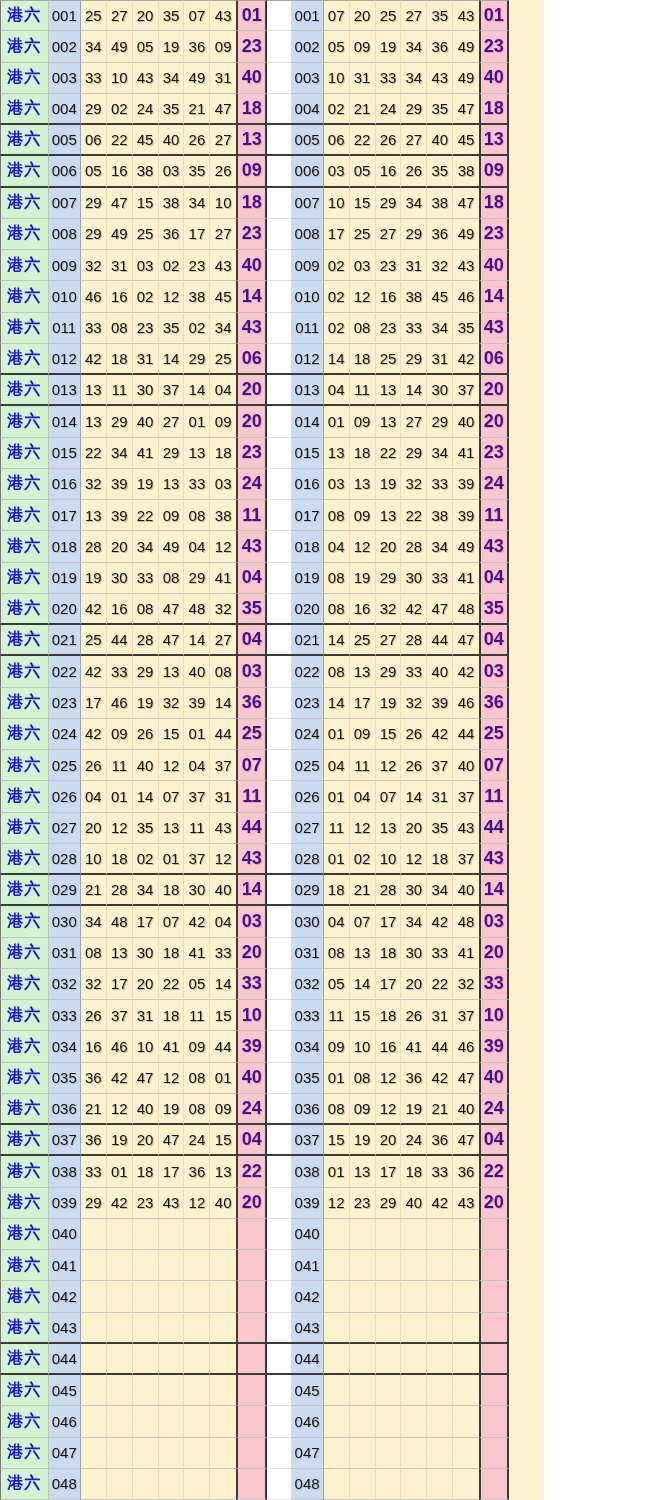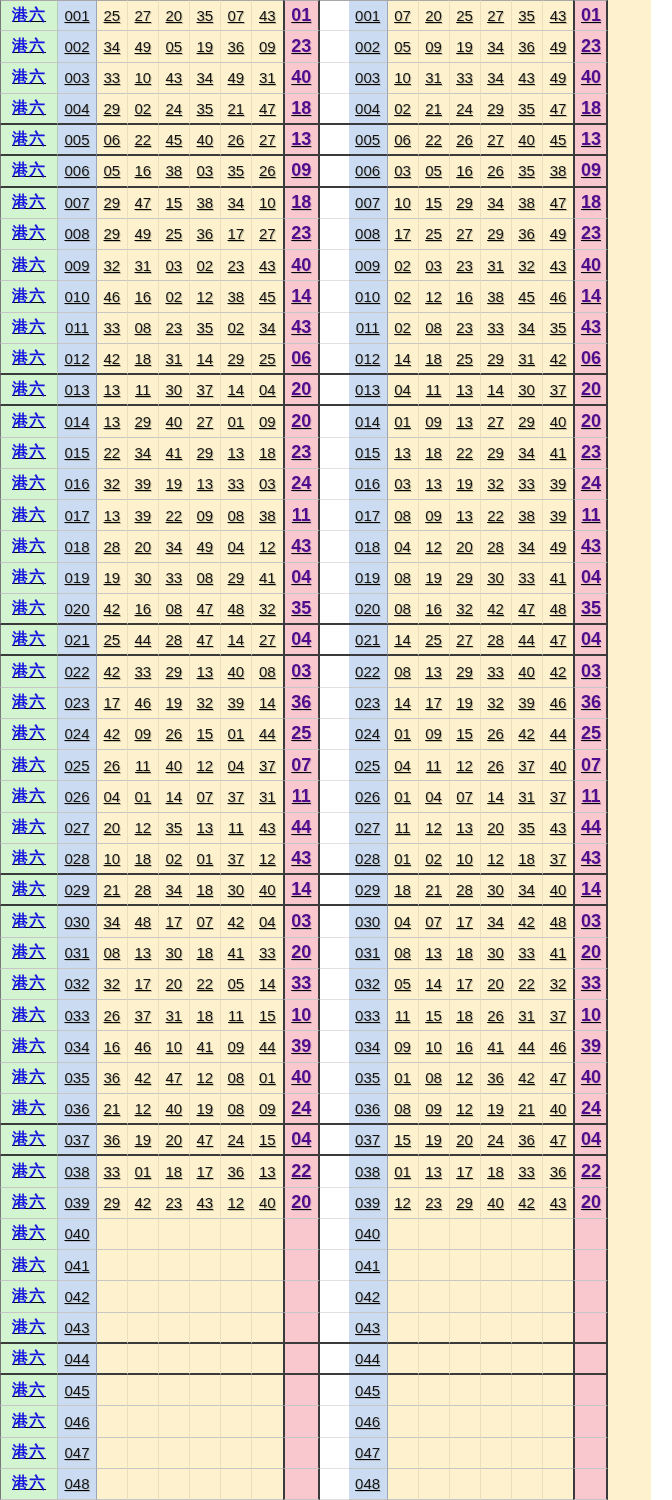--- a/index.html
+++ b/index.html
@@ -1,21 +1,21 @@
 <!DOCTYPE html>
 <html style="--green: #d2f4d0; --blue: #cbdcf2; --cream: #fdf2cd; --pink: #f9c8cf; --purple: #500c8c; --labelblue: #1616dd;"><head>
 <meta charset="utf-8">
 <style>
   html,body{margin:0;padding:0;}
   body{
     width:672px;height:1500px;overflow:hidden;background:#fff;
     font-family:"Liberation Sans","DejaVu Sans",sans-serif;
     -webkit-font-smoothing:antialiased;
   }
-  #grid{width:651px;height:1500px;text-decoration:underline;}
+  #grid{width:544px;height:1500px;}
   .row{display:flex;height:31.25px;}
   .cell{
     box-sizing:border-box;display:flex;align-items:center;justify-content:center;
     border-bottom:1px solid #c6c6c6;height:100%;
     white-space:nowrap;overflow:hidden;
   }
   
   .c-label{width:60px;background:var(--green);border-left:1px solid #777;border-right:1px solid #b4ccb4;}
   .c-issue{width:40px;background:var(--blue);border-right:1px solid #9aa4b4;}
   .c-num{width:32px;background:var(--cream);border-right:1px solid #eadfba;}

